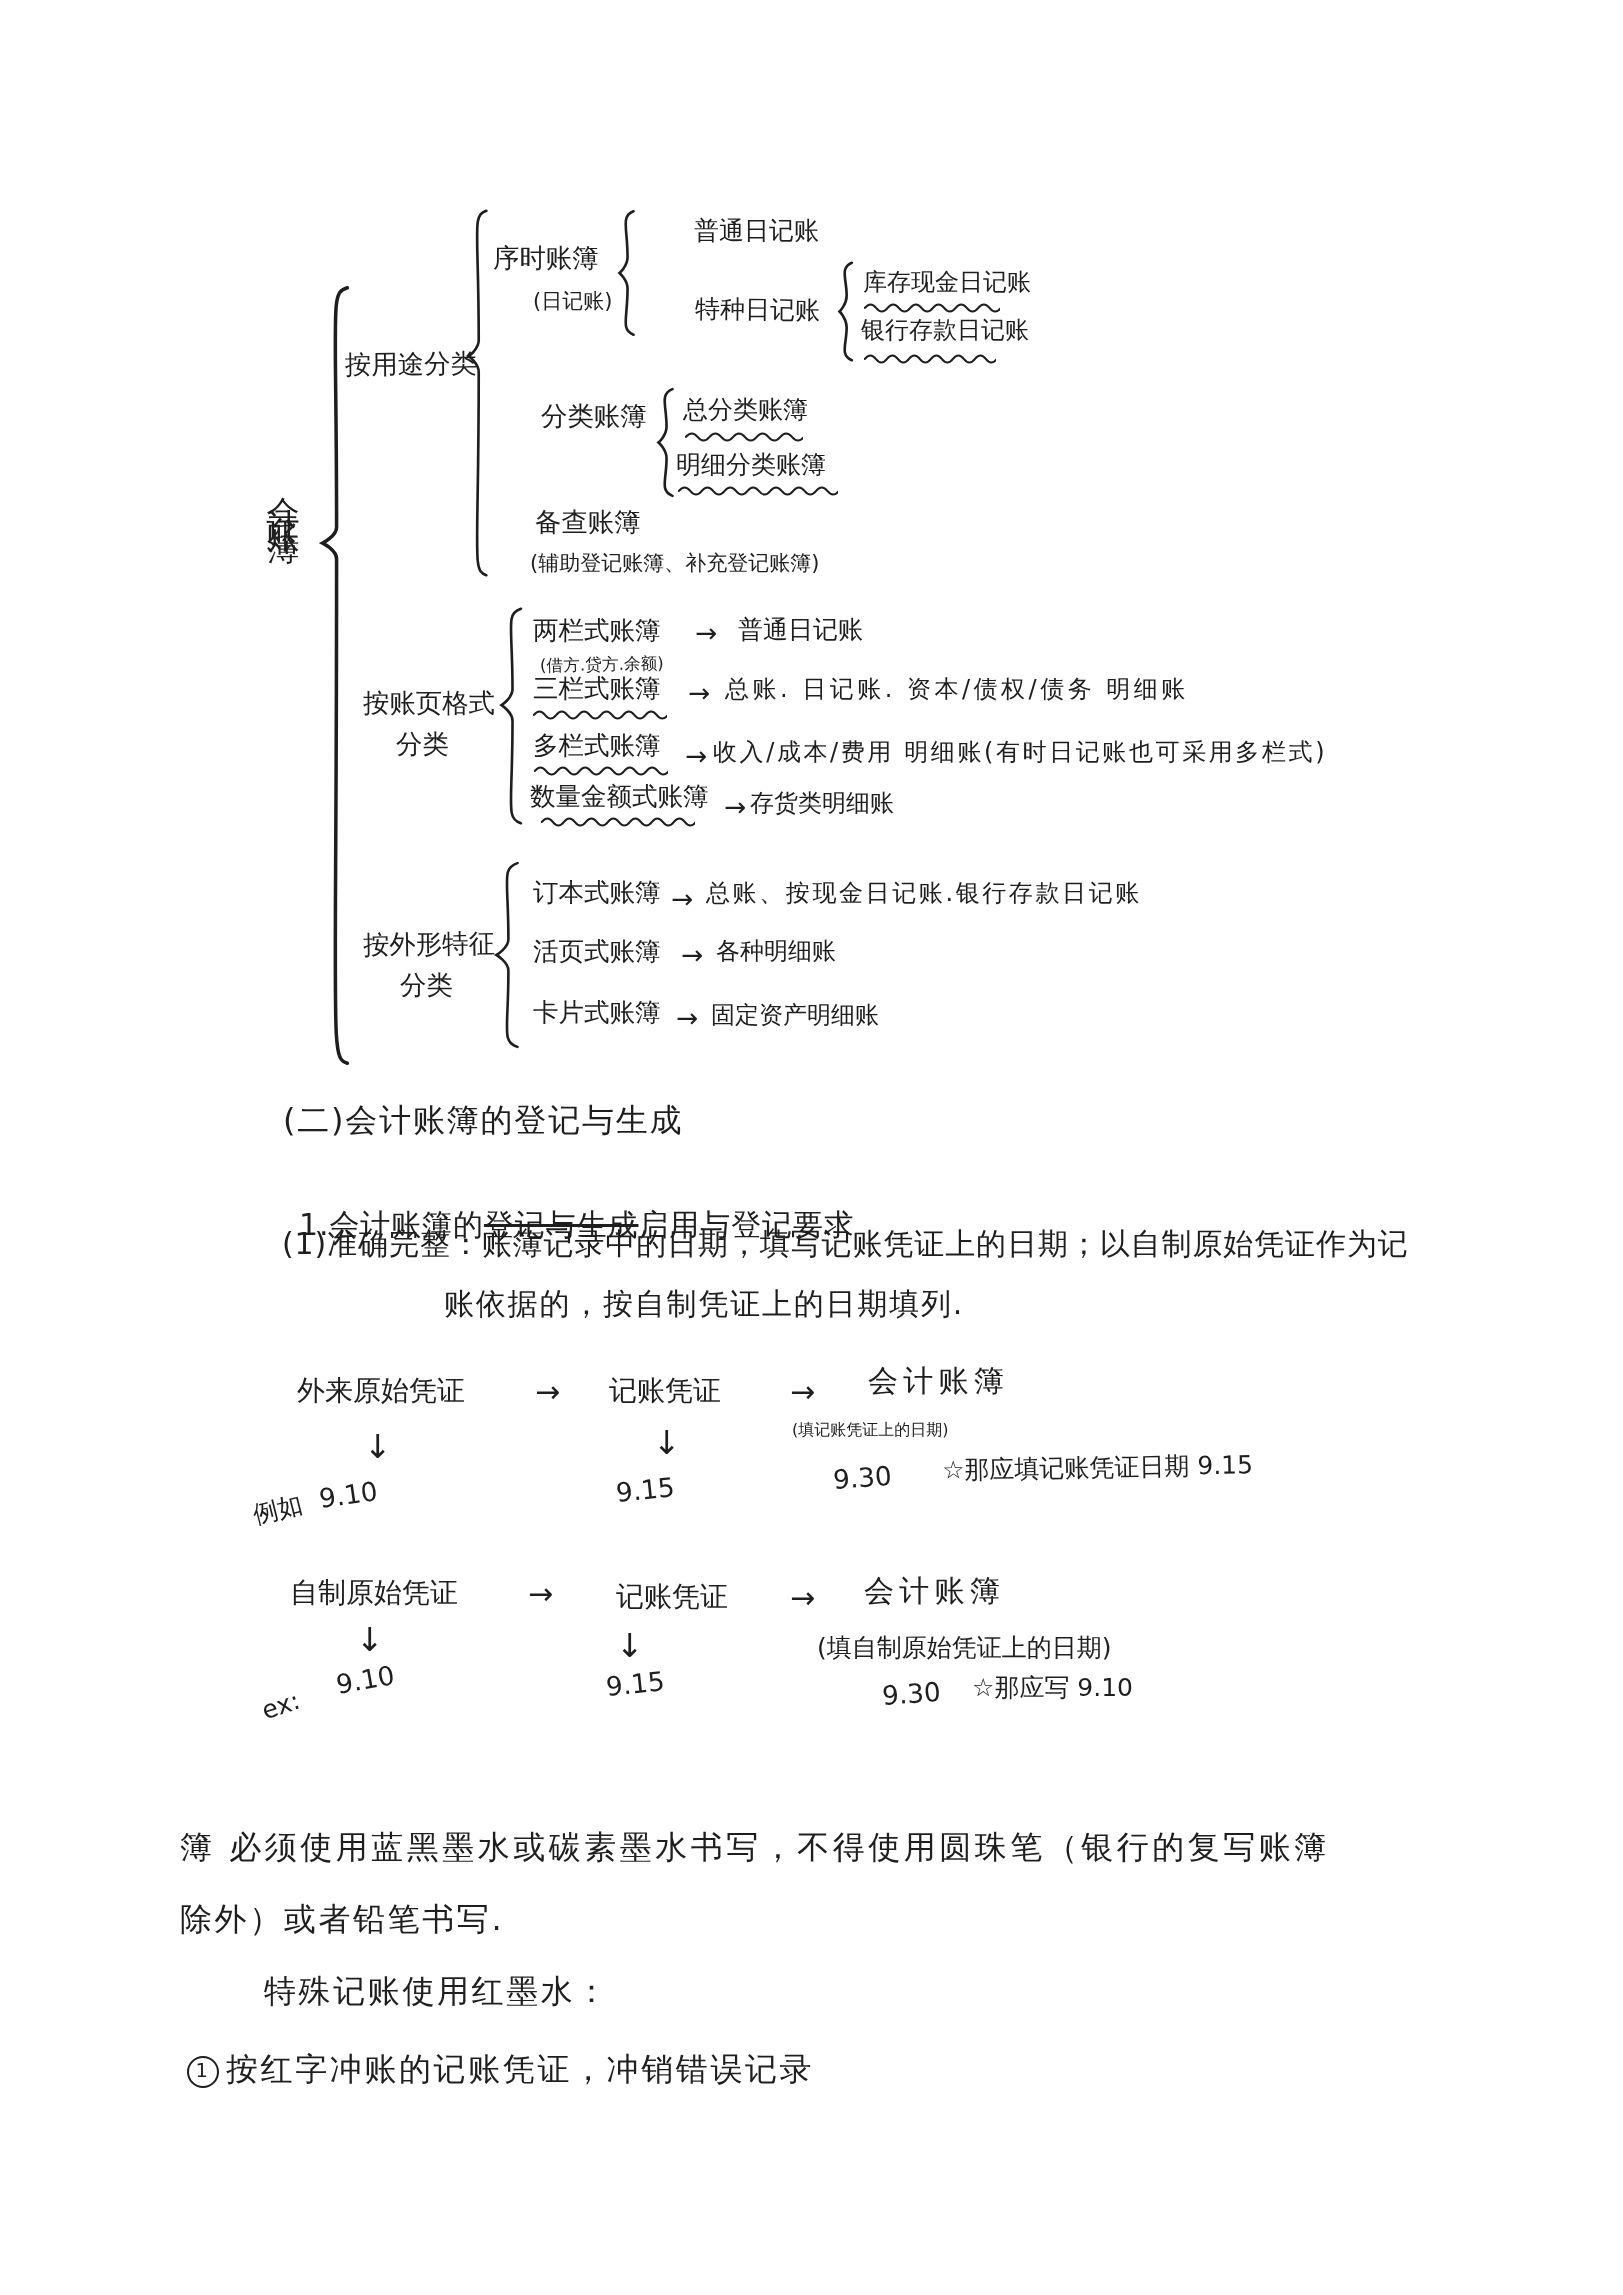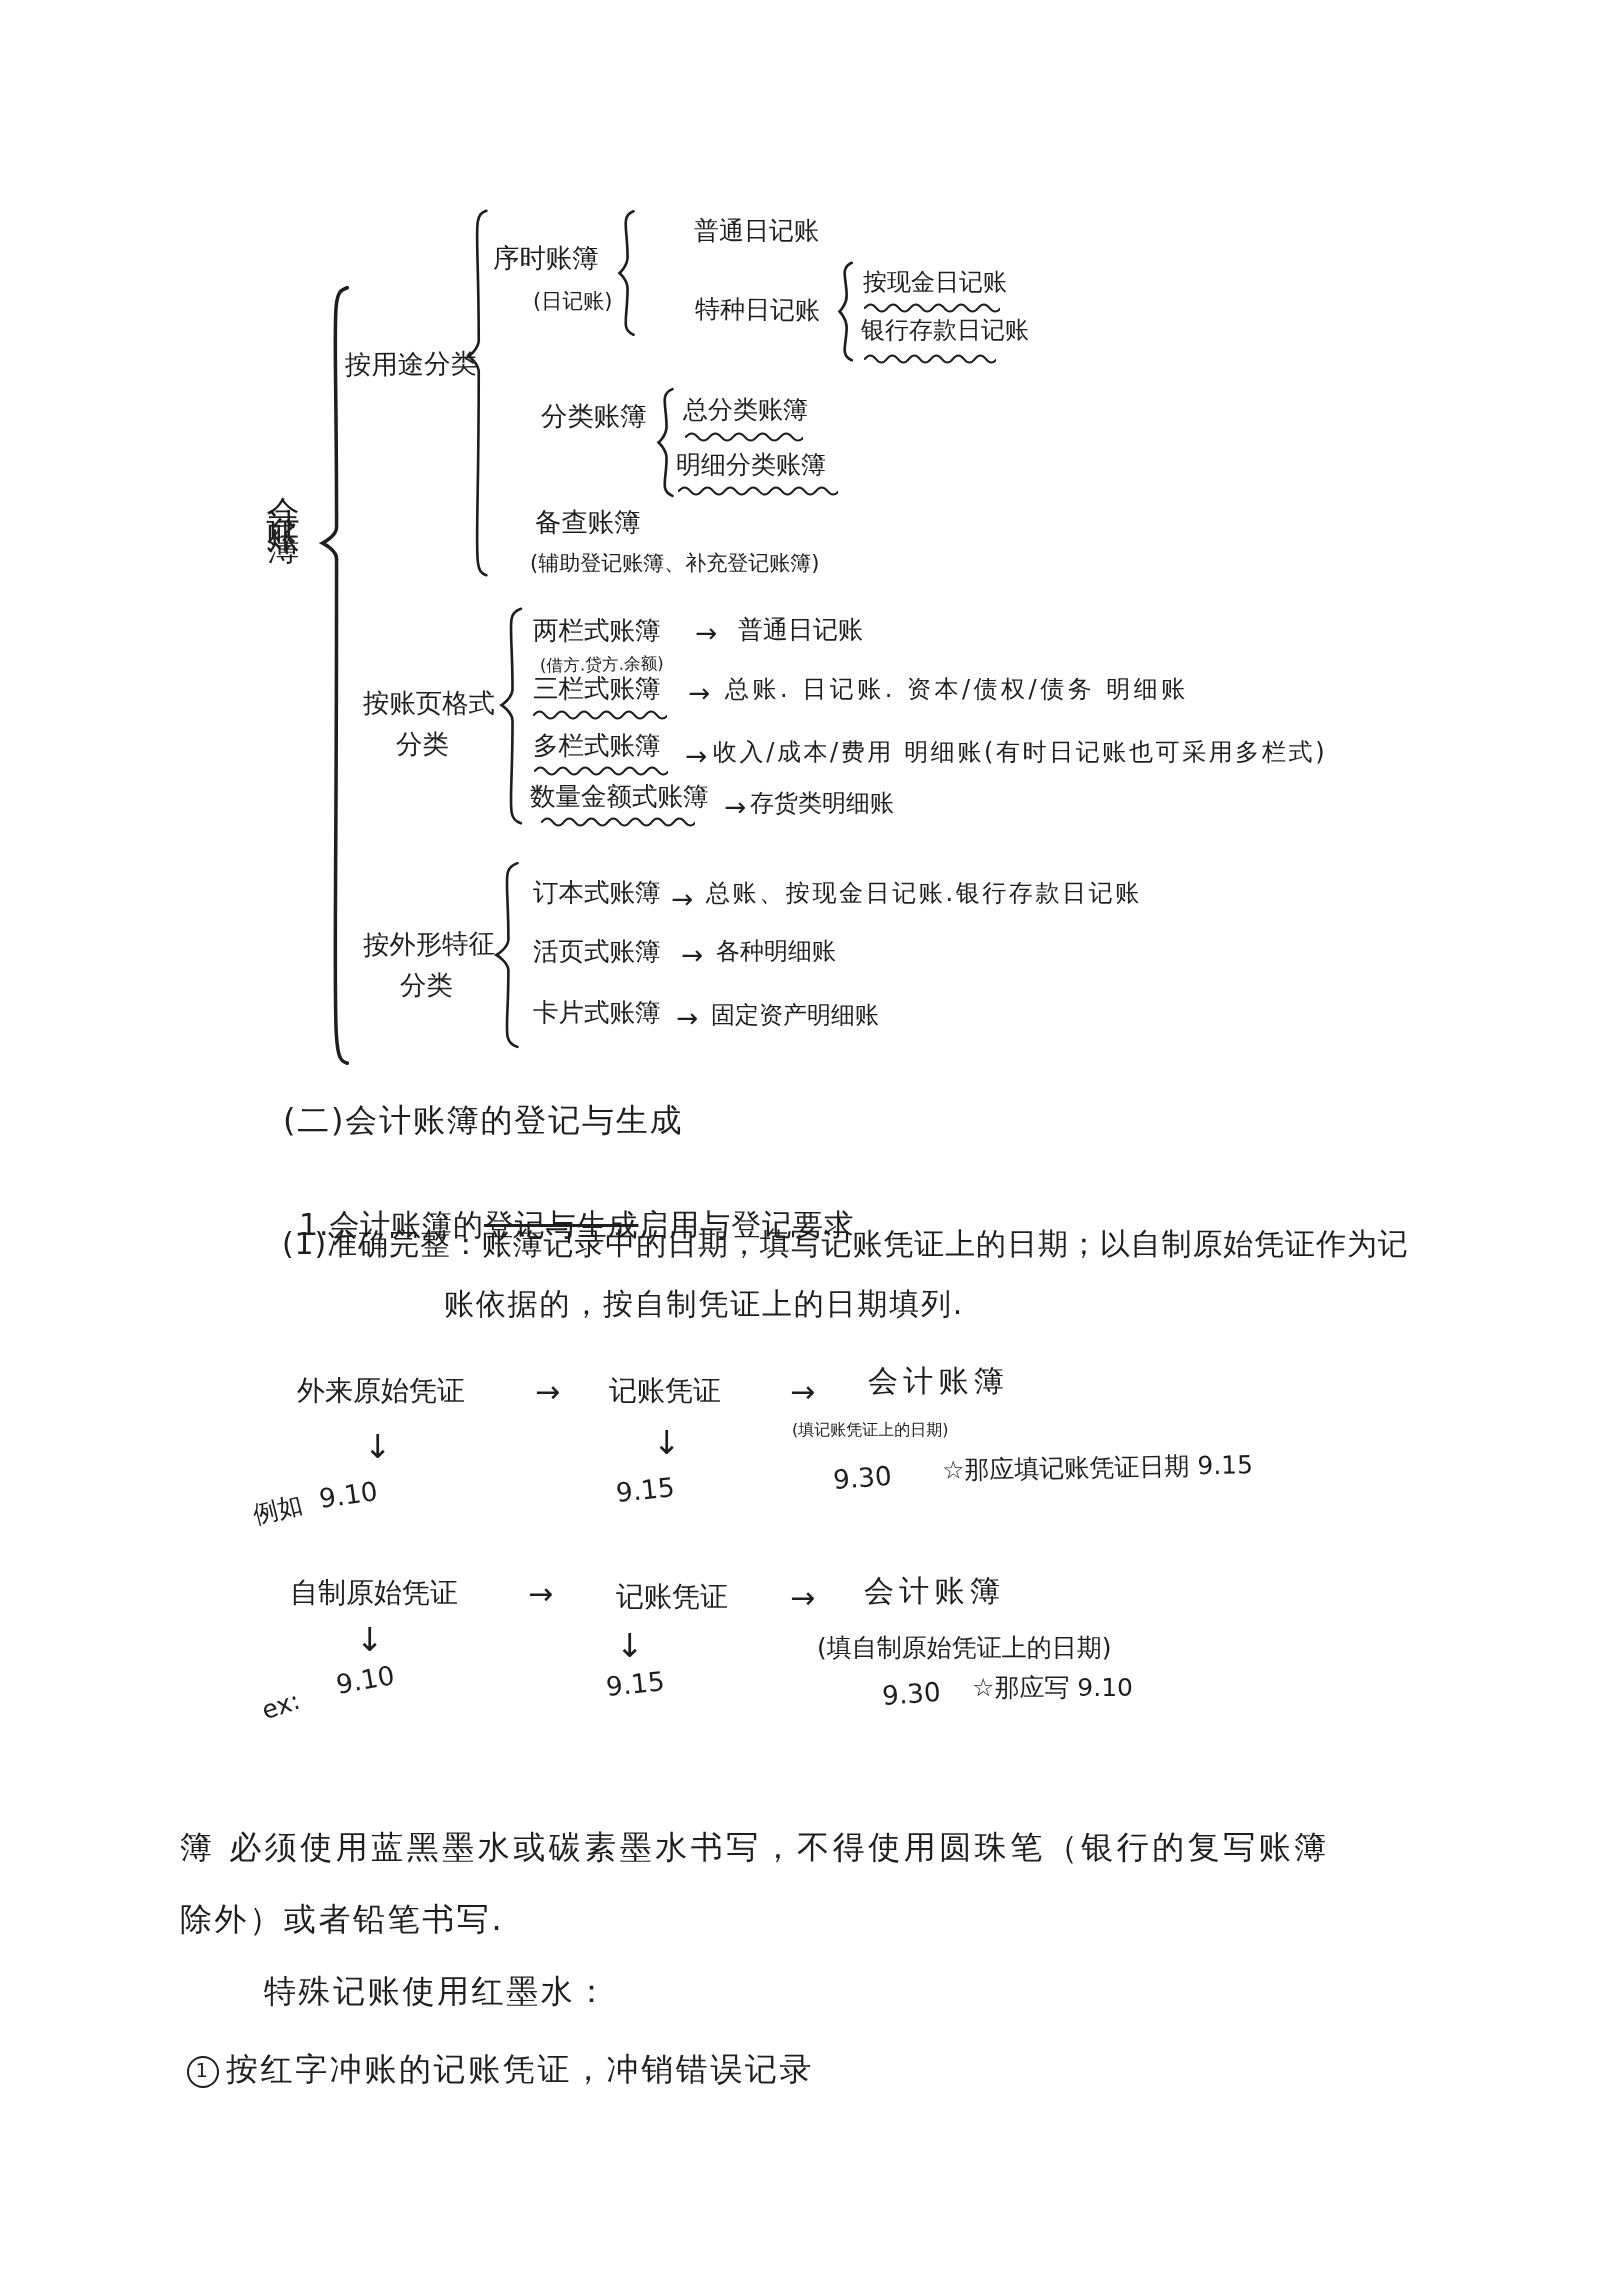--- a/index.html
+++ b/index.html
@@ -49,21 +49,21 @@
         <path d="M 20 2 C 5.200000000000001 8 13.200000000000001 20 13.200000000000001 54.5 C 13.200000000000001 64.5 4 72.5 4 72.5 C 4 72.5 13.200000000000001 80.5 13.200000000000001 90.5 C 13.200000000000001 125 5.200000000000001 137 20 143" fill="none" stroke="#1e1e1e" stroke-width="3" stroke-linecap="round"></path>
       </svg>
     </div>
   <div class="t" style="left:694px;top:217px;font-size:25px;">普通日记账</div>
   <div class="t" style="left:695px;top:296px;font-size:25px;transform:rotate(0.6deg);">特种日记账</div>
   <div class="brace" style="left:836px;top:261px;width:19.4px;height:101px;">
       <svg viewBox="0 0 22 115">
         <path d="M 18 2 C 4.100000000000001 8 12.100000000000001 20 12.100000000000001 39.5 C 12.100000000000001 49.5 4 57.5 4 57.5 C 4 57.5 12.100000000000001 65.5 12.100000000000001 75.5 C 12.100000000000001 95 4.100000000000001 107 18 113" fill="none" stroke="#1e1e1e" stroke-width="3" stroke-linecap="round"></path>
       </svg>
     </div>
-  <div class="t" style="left:863px;top:269px;font-size:24px;">按现金日记账</div>
+  <div class="t" style="left:863px;top:269px;font-size:24px;">库存现金日记账</div>
   <div class="wave" style="left:864px;top:301px;width:136px;height:14px;">
       <svg viewBox="0 0 155 18" preserveAspectRatio="none">
         <path d="M 1 9 Q 7.458333333333333 0 13.916666666666666 9 Q 20.375 18 26.833333333333332 9 Q 33.291666666666664 0 39.75 9 Q 46.20833333333333 18 52.666666666666664 9 Q 59.125 0 65.58333333333333 9 Q 72.04166666666666 18 78.5 9 Q 84.95833333333333 0 91.41666666666667 9 Q 97.875 18 104.33333333333333 9 Q 110.79166666666666 0 117.25 9 Q 123.70833333333333 18 130.16666666666666 9 Q 136.625 0 143.08333333333331 9 Q 149.54166666666666 18 156 9" fill="none" stroke="#1e1e1e" stroke-width="2.6" stroke-linecap="round"></path>
       </svg>
     </div>
   <div class="t" style="left:861px;top:317px;font-size:24px;">银行存款日记账</div>
   <div class="wave" style="left:864px;top:352px;width:132px;height:14px;">
       <svg viewBox="0 0 150 18" preserveAspectRatio="none">
         <path d="M 1 9 Q 7.25 0 13.5 9 Q 19.75 18 26 9 Q 32.25 0 38.5 9 Q 44.75 18 51 9 Q 57.25 0 63.5 9 Q 69.75 18 76 9 Q 82.25 0 88.5 9 Q 94.75 18 101 9 Q 107.25 0 113.5 9 Q 119.75 18 126 9 Q 132.25 0 138.5 9 Q 144.75 18 151 9" fill="none" stroke="#1e1e1e" stroke-width="2.6" stroke-linecap="round"></path>
       </svg>

